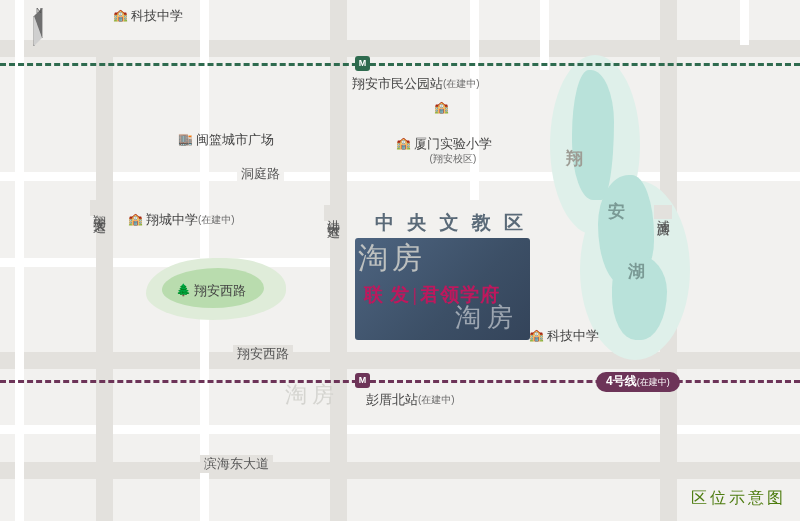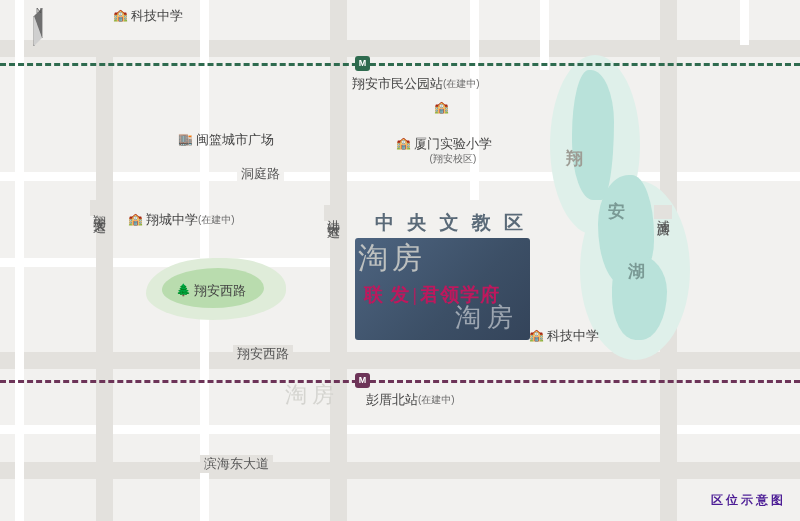--- a/index.html
+++ b/index.html
@@ -45,21 +45,21 @@
   .poi .small{font-size:10px;color:#6b6b6b;}
   .sub-line{display:block;font-size:10px;color:#6b6b6b;text-align:center;}
 
   .road-lbl{position:absolute;color:#555;font-size:13px;background:#f2f1ef;padding:0 4px;white-space:nowrap;}
   .road-lbl.vert{writing-mode:vertical-rl;text-orientation:upright;letter-spacing:2px;padding:4px 0;background:transparent;}
   .road-lbl.onmajor{background:#e3e1dd;}
 
   .area-lbl{position:absolute;color:#5a6a78;font-size:19px;font-weight:bold;letter-spacing:4px;white-space:nowrap;}
   .lake-lbl{position:absolute;color:#7a9a95;font-size:17px;font-weight:bold;writing-mode:vertical-rl;text-orientation:upright;letter-spacing:6px;}
 
-  .corner{position:absolute;right:14px;bottom:12px;color:#4c1d95;font-size:12px;font-weight:bold;letter-spacing:3px;}
+  .corner{position:absolute;right:14px;bottom:12px;color:#4d7c0f;font-size:16px;font-weight:normal;letter-spacing:3px;}
 
   
   .compass{position:absolute;left:20px;top:6px;width:40px;height:44px;}
   .compass .n{position:absolute;left:16px;top:0;font-size:8px;color:#555;}
 
   
   .wm{position:absolute;color:rgba(255,255,255,0.55);font-weight:normal;pointer-events:none;}
   .wm1{left:358px;top:238px;font-size:30px;letter-spacing:4px;color:rgba(210,210,205,0.85);}
   .wm2{left:455px;top:300px;font-size:26px;color:rgba(255,255,255,0.5);letter-spacing:6px;}
   .wm3{left:285px;top:380px;font-size:22px;color:rgba(205,205,200,0.8);letter-spacing:5px;}
@@ -99,20 +99,23 @@
   <div class="park-inner" style="left:162px;top:268px;width:102px;height:40px;border-radius:55% 45% 50% 50%/55% 50% 50% 45%;"></div>
 
   <div class="metro l3" style="left:0;top:63px;width:800px;"></div>
   <div class="station l3" style="left:355px;top:56px;">M</div>
   <div class="poi" style="left:352px;top:76px;">
     <span>翔安市民公园站</span>
       <span class="small">(在建中)</span>
   </div>
 
   <div class="metro l4" style="left:0;top:380px;width:800px;"></div>
+  <div class="metro-badge l4" style="left:596px;top:372px;">
+    <span>4号线</span><span class="sub">(在建中)</span>
+  </div>
   <div class="station l4" style="left:355px;top:373px;">M</div>
   <div class="poi" style="left:366px;top:392px;align-items:flex-end;">
     <span>彭厝北站</span>
       <span class="small">(在建中)</span>
   </div>
 
   <div class="project" style="left:355px;top:238px;width:175px;height:102px;"></div>
   <div class="project-name" style="left:364px;top:282px;">
     <span>联 发</span><span class="bar">|</span><span>君领学府</span>
   </div>

